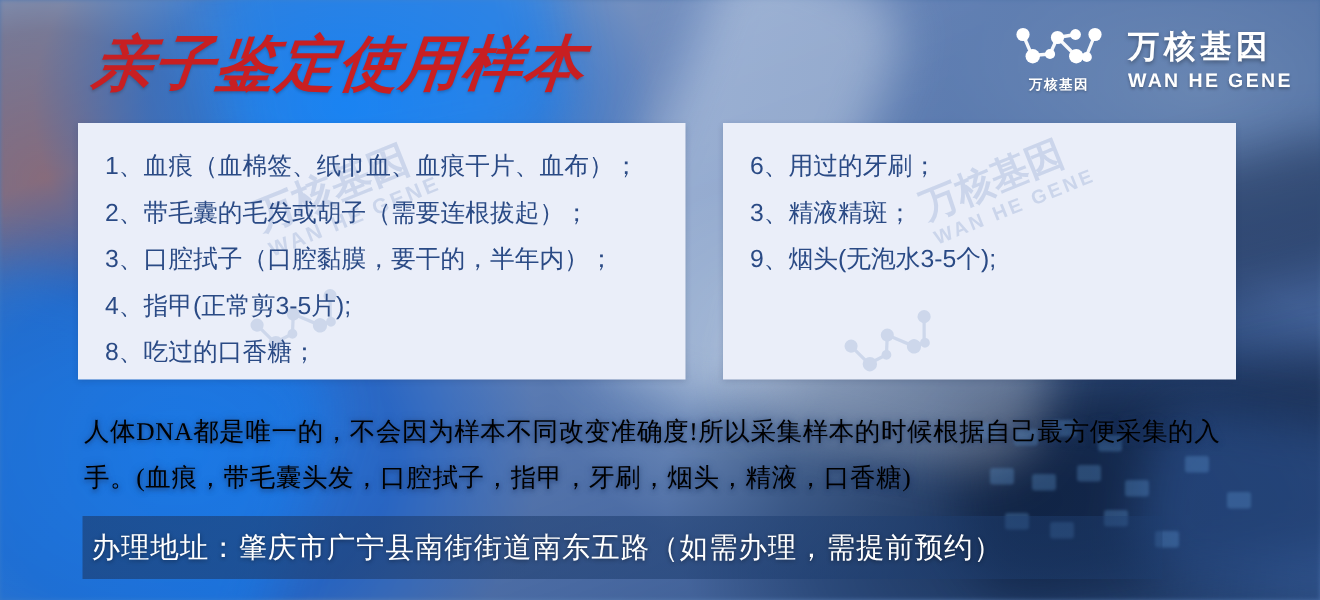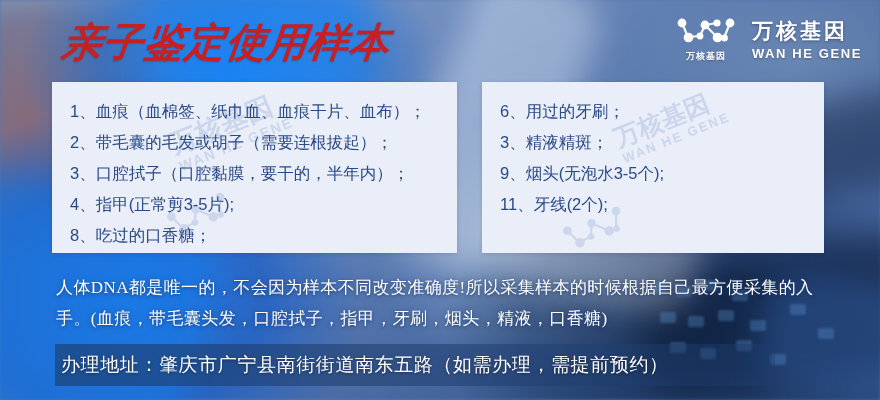--- a/index.html
+++ b/index.html
@@ -114,21 +114,21 @@
     color:#2a4a85;
     font-size:16.5px;
     line-height:31px;
     white-space:nowrap;
   }
   .list li{display:block;}
 
   
   .para{
     position:absolute;left:56px;top:272px;width:790px;
-    color:#ffffff;
+    color:#000000;
     font-family:"Liberation Serif","DejaVu Serif",serif;
     font-size:17px;line-height:31px;
     letter-spacing:.4px;
     text-shadow:0 1px 3px rgba(20,45,90,.6), 0 0 6px rgba(40,70,130,.45);
   }
 
   
   .addr{
     position:absolute;left:55px;top:344px;width:720px;height:42px;
     background:linear-gradient(90deg, rgba(28,58,105,.62) 0%, rgba(30,62,112,.55) 60%, rgba(30,62,112,.42) 100%);
@@ -264,21 +264,20 @@
           <circle cx="31" cy="11" r="4"></circle>
         <circle cx="43.5" cy="23.5" r="4.4"></circle>
           <circle cx="50.5" cy="24" r="3"></circle>
         <circle cx="56" cy="9" r="4"></circle>
       </g>
     </svg>
     <ul class="list">
       <li>6、用过的牙刷；</li>
       <li>3、精液精斑；</li>
       <li>9、烟头(无泡水3-5个);</li>
-      <li>11、牙线(2个);</li>
     </ul>
   </div>
 
   <div class="para">人体DNA都是唯一的，不会因为样本不同改变准确度!所以采集样本的时候根据自己最方便采集的入手。(血痕，带毛囊头发，口腔拭子，指甲，牙刷，烟头，精液，口香糖)</div>
 
   <div class="addr">
     <span class="addr-text">办理地址：肇庆市广宁县南街街道南东五路（如需办理，需提前预约）</span>
   </div>
 
 </div>

